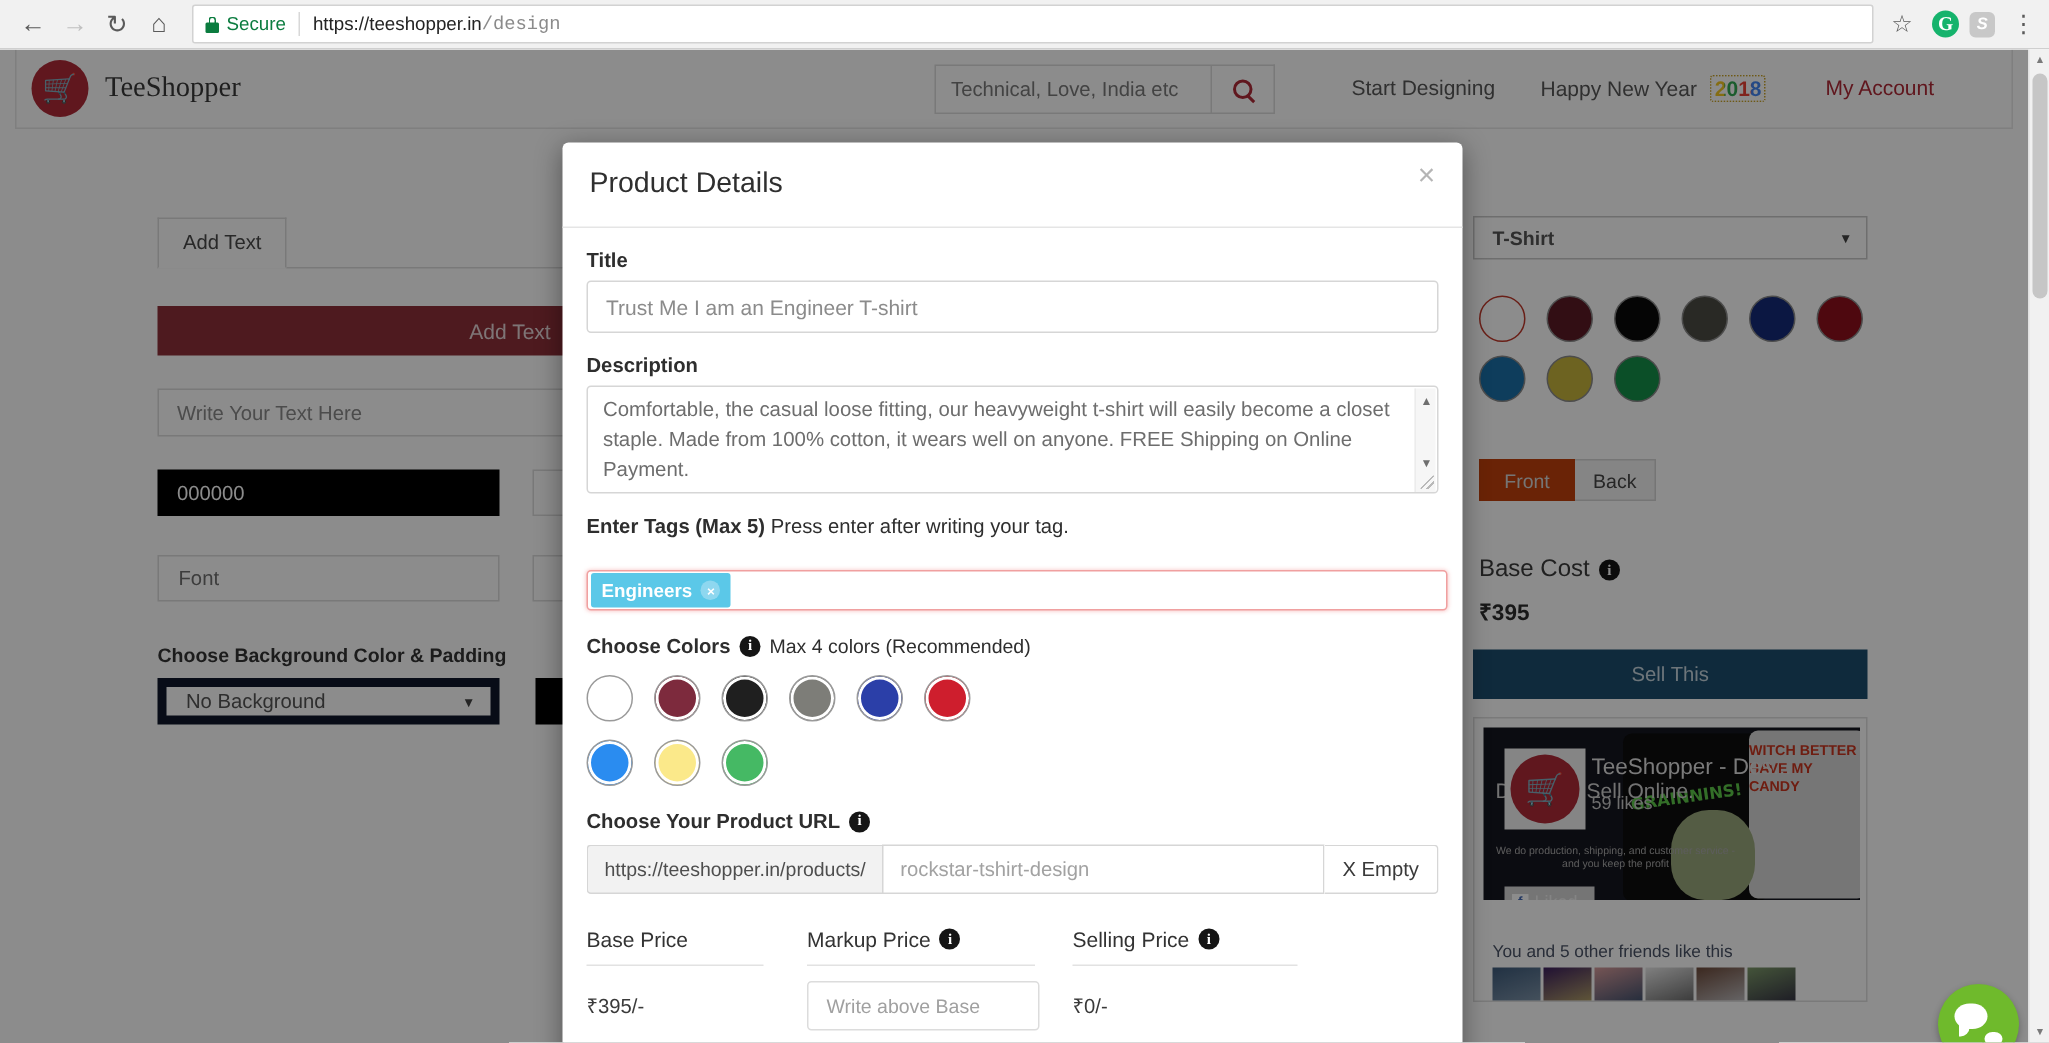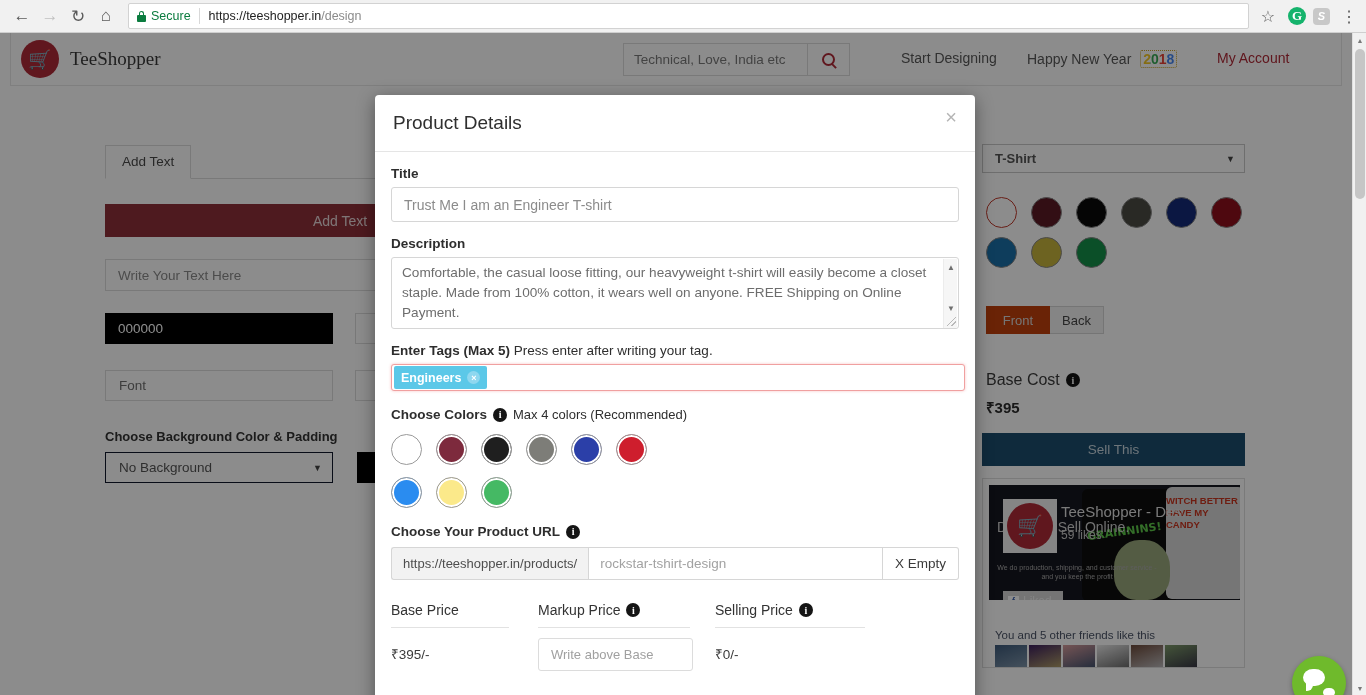--- a/index.html
+++ b/index.html
@@ -25,21 +25,21 @@
     flex:1 1 auto; height:26px; margin:0 6px 0 8px;
     background:#ffffff; border:1px solid #d2d2d2; border-radius:2px;
     display:flex; align-items:center; padding:0 8px; font-size:12.5px;
   }
   .lock{ width:9px; height:11px; position:relative; margin-right:5px; }
   .lock .body{ position:absolute; bottom:0; left:0; width:9px; height:7px; background:#0b7c3f; border-radius:1px;}
   .lock .shack{ position:absolute; top:0; left:2px; width:5px; height:5px; border:1.6px solid #0b7c3f; border-bottom:none; border-radius:3px 3px 0 0;}
   .secure-txt{ color:#0b7c3f; font-size:12.5px; margin-right:8px; }
   .omnibox .sep{ width:1px; height:16px; background:#d8d8d8; margin-right:9px; }
   .url-main{ color:#232323; }
-  .url-dim{ color:#8b8b8b; }
+  .url-dim{ color:#8b8b8b;font-family:Liberation Mono, monospace; }
   .star{ color:#5a5a5a; font-size:16px; width:26px; text-align:center; }
   .ext-g{
     width:18px;height:18px;border-radius:50%;background:#15b36c;color:#fff;
     font-size:13px; font-weight:bold; display:flex;align-items:center;justify-content:center;
     margin:0 7px; font-family:"Liberation Serif", serif;
   }
   .ext-s{
     width:17px;height:17px;border-radius:4px;background:#c8c8c8;color:#fff;
     font-size:11px;font-style:italic;font-weight:bold;
     display:flex;align-items:center;justify-content:center;margin-right:10px;
@@ -136,21 +136,21 @@
   }
   .box-small-b{
     position:absolute; left:355px; top:337px; width:60px; height:31px;
     border:1px solid #dcdcdc; background:#fff;
   }
   .label-bg{
     position:absolute; left:105px; top:396px; font-size:13px; color:#333; font-weight:bold;
   }
   .select-bg{
     position:absolute; left:105px; top:419px; width:228px; height:31px;
-    border:1px solid #0f172a; background:#fff; color:#555; font-size:13.5px;
+    border:6px solid #0f172a; background:#fff; color:#555; font-size:13.5px;
     display:flex; align-items:center; padding:0 10px 0 13px; justify-content:space-between;
   }
   .caret{ font-size:9px; color:#444; }
   .black-block{
     position:absolute; left:357px; top:419px; width:58px; height:31px; background:#000;
   }
 
   
   .select-product{
     position:absolute; left:982px; top:111px; width:263px; height:29px;
@@ -316,21 +316,21 @@
   }
   .ta-sb .a{ position:absolute; left:3px; top:4px; color:#6f6f6f; font-size:8px;}
   .ta-sb .b{ position:absolute; left:3px; bottom:16px; color:#6f6f6f; font-size:8px;}
   .ta-grip{
     position:absolute; right:2px; bottom:2px; width:9px; height:9px;
     background:
       linear-gradient(135deg,transparent 45%,#b9b9b9 45%,#b9b9b9 55%,transparent 55%),
       linear-gradient(135deg,transparent 70%,#b9b9b9 70%,#b9b9b9 80%,transparent 80%);
   }
 
-  .tag-head{ font-size:13.5px; color:#2e2e2e; margin-bottom:6px; }
+  .tag-head{ font-size:13.5px; color:#2e2e2e; margin-bottom:22px; }
   .tag-head b{ font-weight:bold; }
   .tag-head span{ font-weight:normal; }
   .tags-input{
     width:574px; height:27px; border:1px solid #f0a0a0; border-radius:3px;
     background:#fff; display:flex; align-items:center; padding:0 2px;
     box-shadow:0 0 3px rgba(240,120,120,.45);
   }
   .chip{
     height:23px; background:#5bc8e8; color:#ffffff; font-size:12.5px; font-weight:bold;
     display:flex; align-items:center; gap:6px; padding:0 7px; border-radius:2px;

